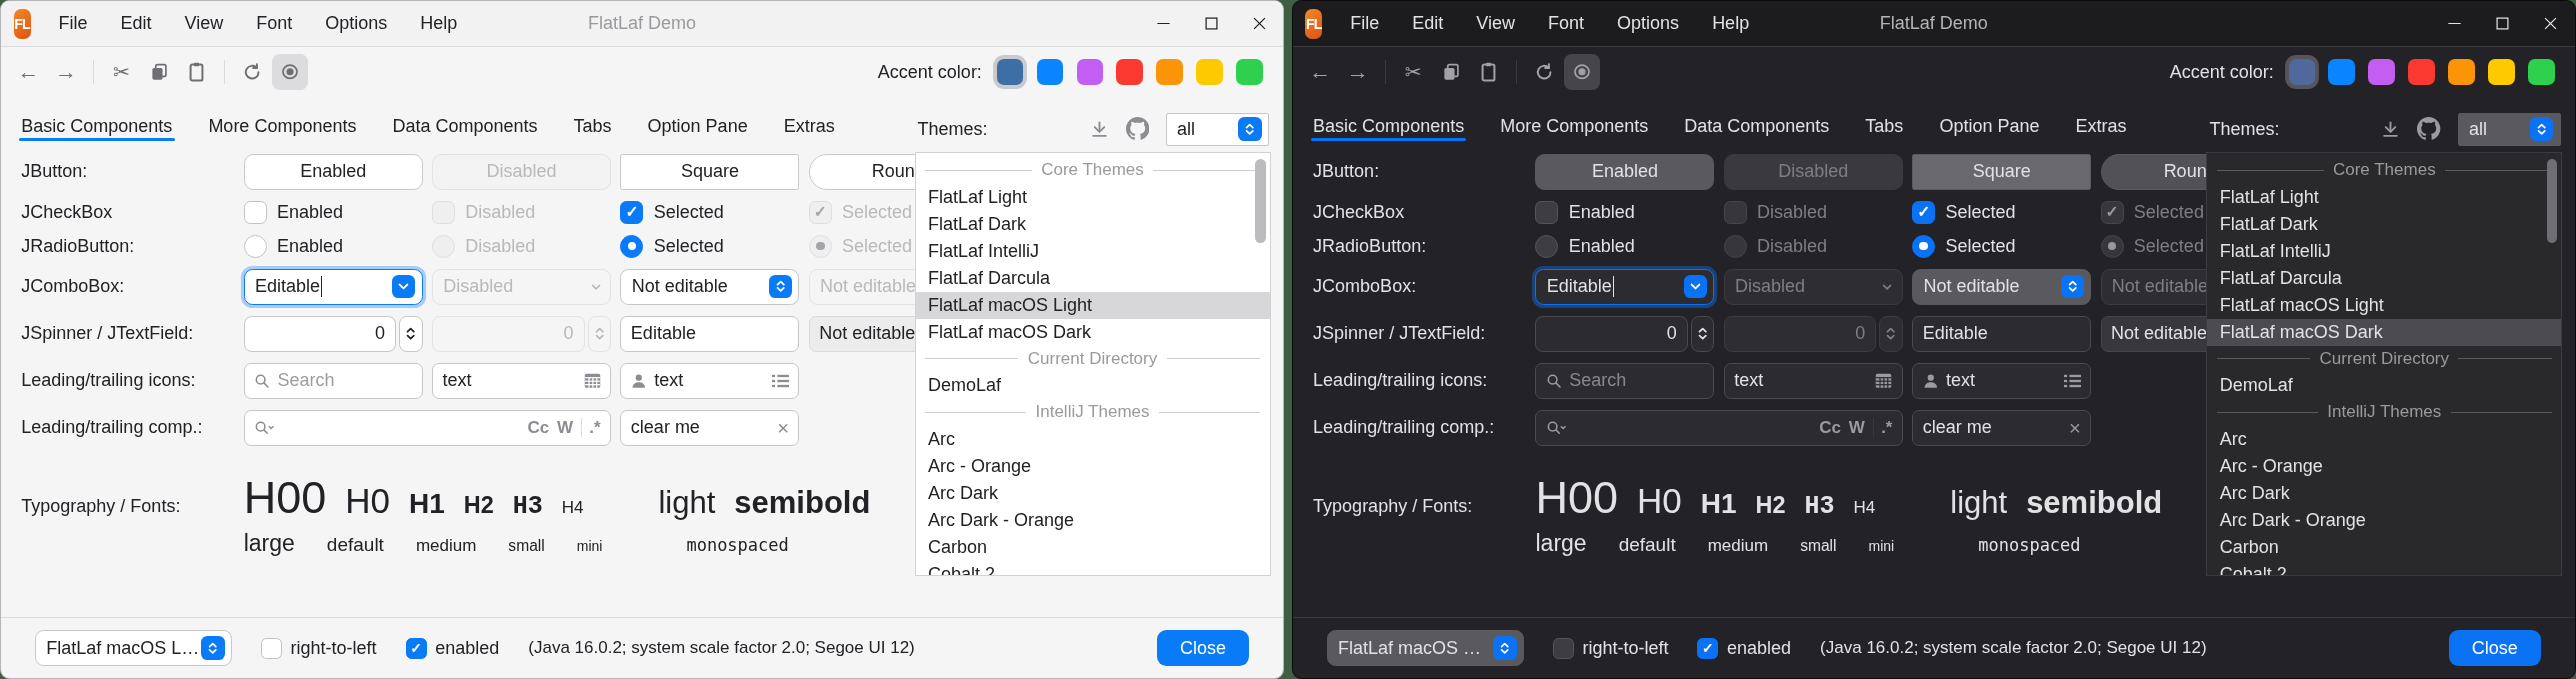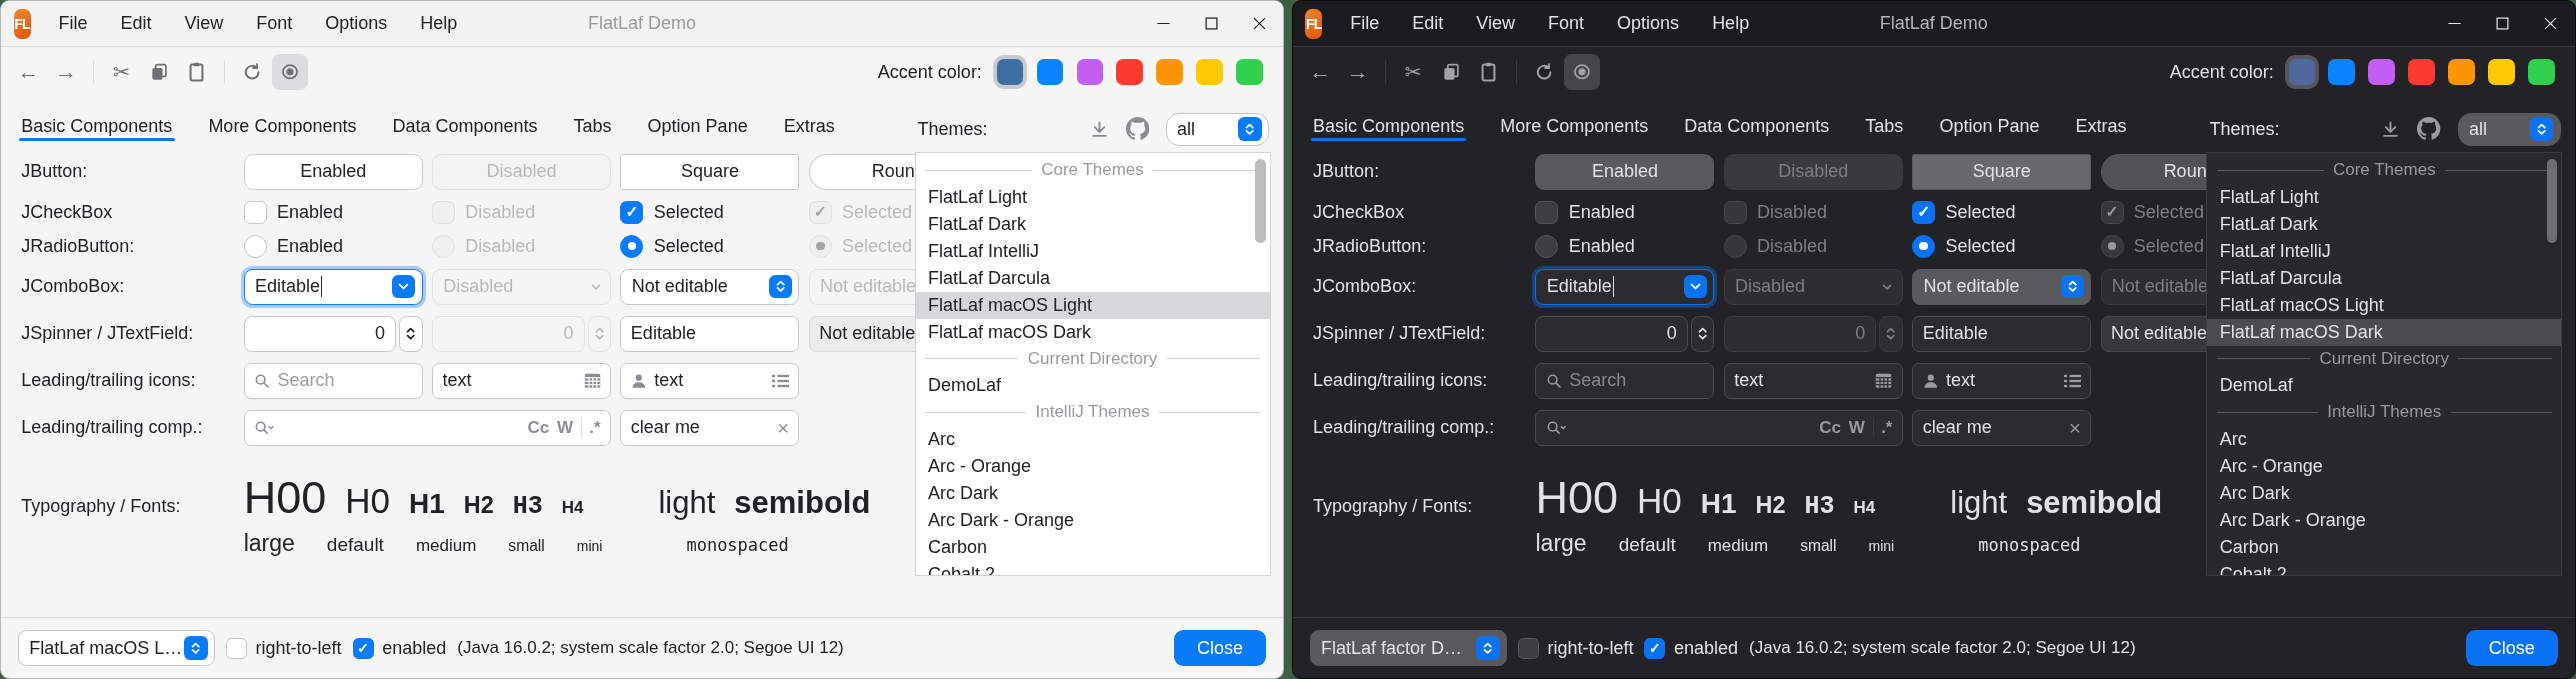--- a/index.html
+++ b/index.html
@@ -135,43 +135,43 @@
   .trail { margin-left:auto; display:flex; align-items:center; gap:7.8px; color:var(--icon2); }
   .span2 { grid-column:2 / 4; }
   .spanAll { grid-column:2 / 7; }
   .miniband { display:flex; align-items:center; gap:7.8px; color:var(--icon2); font-weight:bold; font-size:17px; }
   .vline { width:0.8px; height:19px; background:var(--sep-line); }
   .xglyph { font-size:20.3px; color:var(--icon2); line-height:1; }
   
   .typo-line1 { display:flex; align-items:baseline; gap:19px;margin-top:15px; }
   .h00 { font-size:45px; } .h0 { font-size:35px; }
   .h1 { font-size:28px; font-weight:bold; } .h2 { font-size:23.4px; font-weight:bold; }
-  .h3 { font-size:25px; font-weight:bold;font-family:Liberation Mono, monospace; } .h4 { font-size:17px; font-weight:bold; }
+  .h3 { font-size:25px; font-weight:bold;font-family:Liberation Mono, monospace; } .h4 { font-size:17px; font-weight:normal; }
   .wlight { font-size:31px; font-weight:300; margin-left:56px; }
   .wsemi { font-size:31px; font-weight:700; }
   .typo-line2 { display:flex; align-items:baseline; gap:32px; margin-top:6.3px; }
   .tlarge { font-size:23px; } .tdefault { font-size:19px; } .tmedium { font-size:17px; }
   .tsmall { font-size:15.6px; } .tmini { font-size:14px; }
   .tmono { font-family:"DejaVu Sans Mono", monospace; font-size:17px; margin-left:52px; }
   
   .themescol { width:356px; flex:0 0 auto; display:flex; flex-direction:column; padding:4.7px 12.5px 0 3.1px; }
   .themeshdr { display:flex; align-items:center; gap:17px; padding:14px 1.6px 0 3.1px; height:41px; box-sizing:border-box; }
   .themeshdr .spacer { flex:1; }
   .hicon { color:var(--icon2); display:flex; align-items:center; }
-  .allcombo { width:103px; height:33px; border-radius:13px; }
+  .allcombo { width:103px; height:33px; border-radius:2px; }
   .themelist { position:relative; height:424px; margin-top:9.4px; box-sizing:border-box;
     border:0.8px solid var(--list-border); background:var(--list-bg); overflow:hidden; padding-top:3.9px; }
   .litem { height:27px; line-height:27px; padding-left:12.5px; white-space:nowrap; }
   .litem.selected { background:var(--list-sel); }
   .lsep { display:flex; align-items:center; gap:9.4px; color:var(--fg-dim); height:26.6px; font-size:17px; padding:0 9.4px; }
   .lsep::before, .lsep::after { content:""; flex:1; height:0.8px; background:var(--sep-line2); }
   .scrollthumb { position:absolute; top:5.5px; right:3.9px; width:10.2px; height:84px; border-radius:5.5px; background:var(--thumb); }
   
   .bottombar { flex:0 0 auto; height:60px; border-top:0.8px solid var(--sep-line);
-    display:flex; align-items:center; padding:0 17px; gap:11px; }
+    display:flex; align-items:center; padding:0 34px; gap:29px; }
   .bcombo { width:197px; flex:0 0 auto; }
   .bck { display:flex; align-items:flex-end; gap:8.6px; white-space:nowrap; }
   .cb.small { width:21px; height:21px; border-radius:5.5px; font-size:14px; }
   .info { flex:1; text-align:left; font-size:17px; white-space:nowrap; overflow:hidden; }
   .closebtn { width:92px; height:36px; flex:0 0 auto; border-radius:9.4px; background:var(--accent);
     color:#fff; display:flex; align-items:center; justify-content:center; }
   svg { flex:0 0 auto; }
 </style>
 </head>
 <body>
@@ -908,21 +908,21 @@
         <div class="litem">Arc Dark - Orange</div>
         <div class="litem">Carbon</div>
         <div class="litem">Cobalt 2</div>
         <div class="scrollthumb"></div>
       </div>
     </div>
   </div>
 
   <div class="bottombar">
     <div class="combo gray bcombo">
-      <span class="cval">FlatLaf factor D…</span>
+      <span class="cval">FlatLaf macOS D…</span>
       <span class="arrowbtn">
           <svg width="9.4" height="12.5" viewBox="0 0 12 16" fill="none" stroke="#fff" stroke-width="2.2" stroke-linecap="round" stroke-linejoin="round">
             <path d="M2 6l4-4 4 4"></path>
             <path d="M2 10l4 4 4-4"></path>
           </svg>
         </span>
     </div>
     <div class="bck">
         <span class="cb small"></span>
         <span>right-to-left</span>

